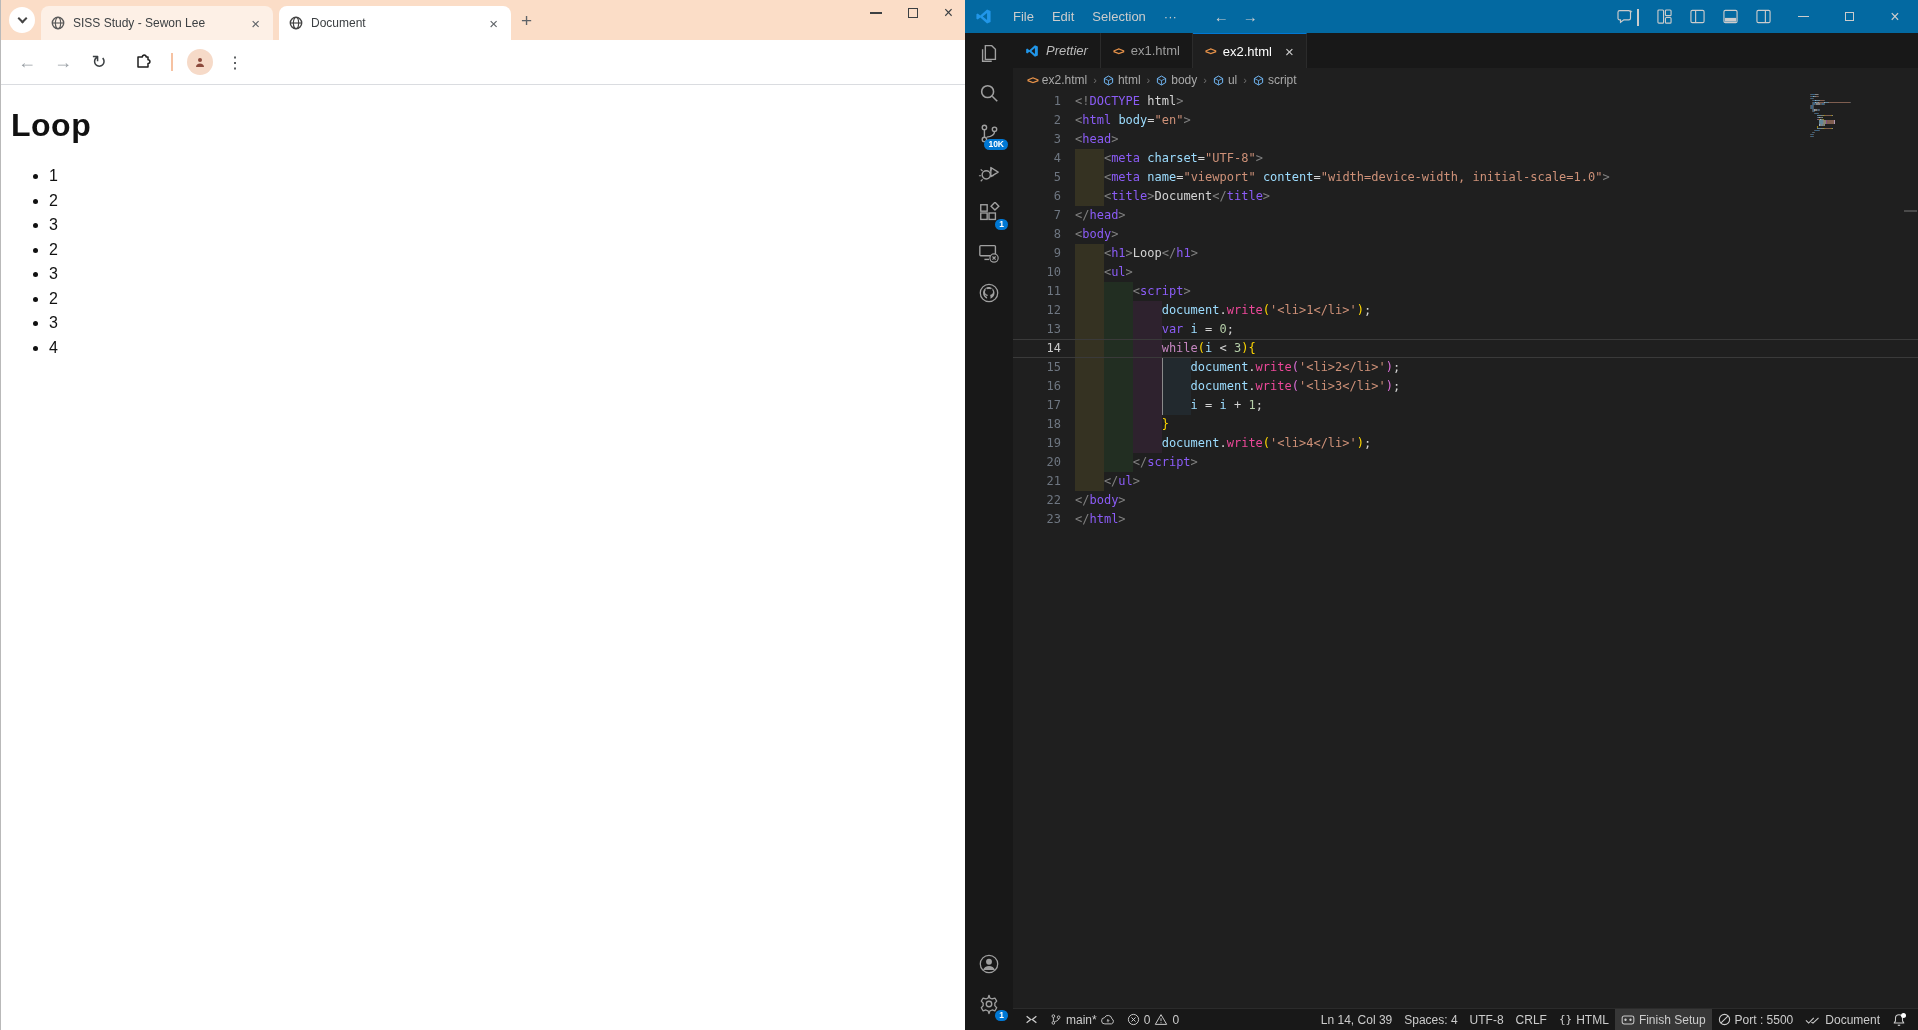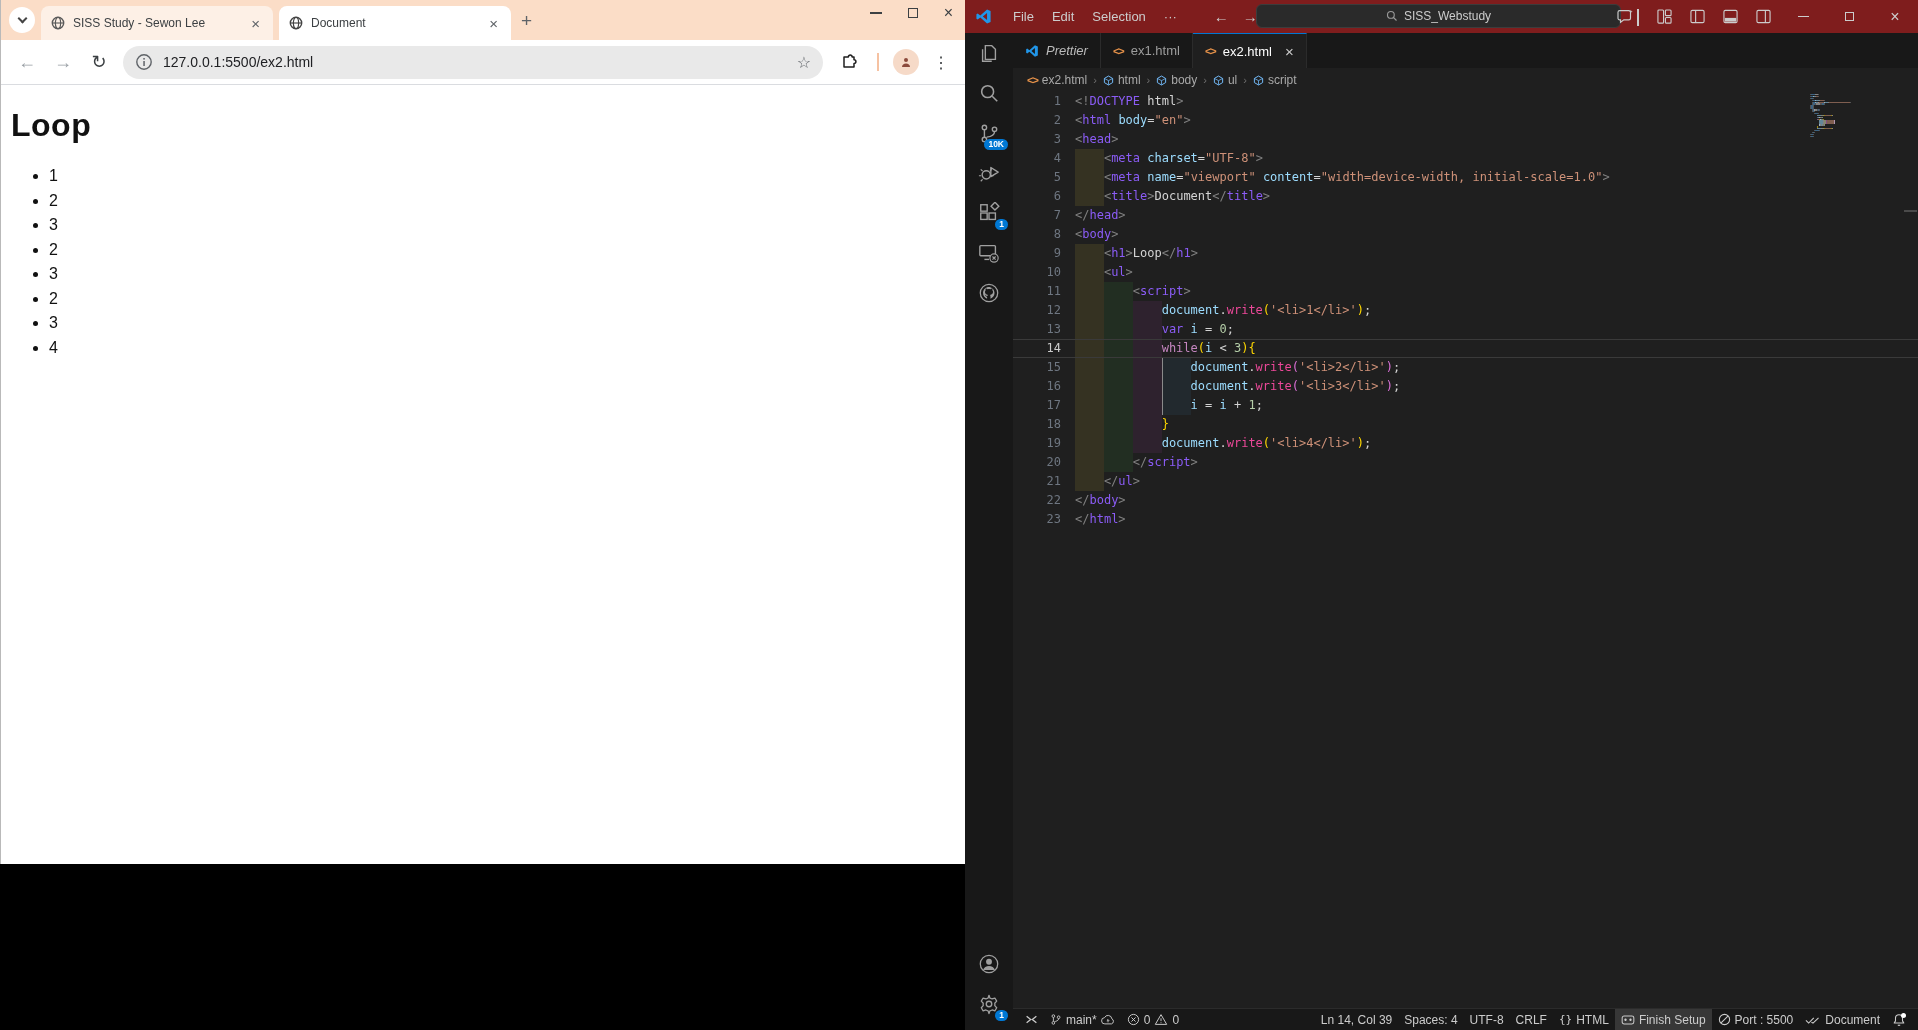--- a/index.html
+++ b/index.html
@@ -1,20 +1,20 @@
 <!DOCTYPE html>
 <html><head>
 <meta charset="utf-8">
 <style>
   * { margin:0; padding:0; box-sizing:border-box; }
   html,body { background:#000; }
   .screen { width:1918px; height:1030px; display:flex; font-family:"Liberation Sans",sans-serif; overflow:hidden; }
 
   
-  .browser { width:965px; height:864px; display:flex; flex-direction:column; background:#fff; border-left:1px solid #b9b9b9; }
+  .browser { width:965px; height:1030px; display:flex; flex-direction:column; background:#fff; border-left:1px solid #b9b9b9; }
   .tabstrip { height:40px; background:#FBDDC7; display:flex; align-items:flex-end; position:relative; flex-shrink:0; }
   .tab-search-btn { width:26px; height:26px; border-radius:50%; background:#fff; margin:0 6px 7px 8px; display:flex; align-items:center; justify-content:center; cursor:pointer; }
   .chev-down { width:7px; height:7px; border-right:2px solid #454545; border-bottom:2px solid #454545; transform:rotate(45deg); margin-top:-3px; }
   .btab { height:34px; display:flex; align-items:center; padding:0 10px 0 10px; border-radius:8px 8px 0 0; width:232px; font-size:12px; color:#3c4043; }
   .btab.inactive { background:#FDF0E6; }
   .btab.active { background:#ffffff; }
   .btab .globe { margin-right:8px; flex-shrink:0; }
   .btab .tabtitle { white-space:nowrap; overflow:hidden; text-overflow:ellipsis; flex:1; }
   .tab-close { font-size:15px; color:#5f6368; margin-left:8px; line-height:1; cursor:pointer; padding:1px 3px; border-radius:50%; }
   .newtab-btn { font-size:19px; color:#5f6368; margin:0 0 8px 10px; cursor:pointer; }
@@ -33,21 +33,21 @@
   .tb-divider { width:2px; height:18px; background:#F6C2A2; margin:0 8px; }
   .avatar { width:26px; height:26px; border-radius:50%; background:#F6DAC8; display:flex; align-items:center; justify-content:center; margin:0 6px; }
   .kebab { font-size:16px; color:#3c4043; margin:0 8px; letter-spacing:0; }
   .bpage { flex:1; background:#fff; overflow:hidden; }
   .bpage h1 { font-size:32px; font-weight:bold; color:#111; margin:22px 0 20px 10px; letter-spacing:0.5px; }
   .bpage ul { margin:18px 0 0 0; padding-left:48px; }
   .bpage li { font-size:16px; color:#111; line-height:24.5px; font-family:"Liberation Sans",sans-serif; }
 
   
   .vscode { width:953px; height:1030px; display:flex; flex-direction:column; background:#1F1F1F; color:#CCCCCC; }
-  .titlebar { height:33px; background:#7f1d1d; display:flex; align-items:center; flex-shrink:0; position:relative; font-size:13px; }
+  .titlebar { height:33px; background:#0369a1; display:flex; align-items:center; flex-shrink:0; position:relative; font-size:13px; }
   .vslogo { margin:0 12px 0 10px; }
   .menu-item { padding:0 9px; color:#cccccc; cursor:pointer; }
   .nav-arrows { display:flex; gap:14px; margin-left:28px; color:#cfcfcf; font-size:15px; }
   .cmd-center { position:absolute; left:291px; width:365px; height:24px; top:4px; background:#2A2A2A; border:1px solid #3C3C3C; border-radius:6px; display:flex; align-items:center; justify-content:center; gap:6px; font-size:12px; color:#cccccc; }
   .tb-right { position:absolute; right:0; top:0; height:33px; display:flex; align-items:center; }
   .tb-icon { margin:0 9px; display:flex; align-items:center; color:#cccccc; }
   .vwin { width:46px; height:33px; display:flex; align-items:center; justify-content:center; color:#cccccc; }
   .vwin .wmin { width:11px; height:1px; background:#ccc; }
   .vwin .wmax { width:9px; height:9px; border:1px solid #ccc; }
   .vwin .wclose { font-size:16px; }
@@ -127,31 +127,20 @@
       <div class="bwin-controls">
         <span class="wmin"></span>
         <span class="wmax"></span>
         <span class="wclose">×</span>
       </div>
     </div>
     <div class="btoolbar">
       <span class="navbtn">←</span>
       <span class="navbtn">→</span>
       <span class="navbtn dark">↻</span>
-      <div class="omnibox">
-        <span class="omni-info">
-          <svg width="18" height="18" viewBox="0 0 18 18">
-              <circle cx="9" cy="9" r="7.2" fill="none" stroke="#5f6368" stroke-width="1.4"></circle>
-              <rect x="8.3" y="8" width="1.5" height="5" fill="#5f6368"></rect>
-              <rect x="8.3" y="5" width="1.5" height="1.6" fill="#5f6368"></rect>
-            </svg>
-        </span>
-        <span class="urltext">127.0.0.1:5500/ex2.html</span>
-        <span class="star">☆</span>
-      </div>
       <span class="ext-puzzle">
         <svg width="20" height="20" viewBox="0 0 24 24">
             <path d="M9 6h2.2a2.3 2.3 0 1 1 4.6 0H18v3.2a2.3 2.3 0 1 1 0 4.6V18H6V6h3z" fill="none" stroke="#1f1f1f" stroke-width="1.8" stroke-linejoin="round"></path>
           </svg>
       </span>
       <div class="tb-divider"></div>
       <div class="avatar">
         <svg width="12" height="12" viewBox="0 0 12 12">
             <circle cx="6" cy="4" r="2" fill="#8c4a3c"></circle>
             <path d="M2 11c0-2.2 1.8-3.6 4-3.6s4 1.4 4 3.6z" fill="#8c4a3c"></path>
@@ -182,27 +171,20 @@
           </svg>
       </span>
       <span class="menu-item">File</span>
       <span class="menu-item">Edit</span>
       <span class="menu-item">Selection</span>
       <span class="menu-item">···</span>
       <span class="nav-arrows">
         <span>←</span>
         <span>→</span>
       </span>
-      <div class="cmd-center">
-        <svg width="12" height="12" viewBox="0 0 16 16">
-            <circle cx="6.5" cy="6.5" r="4.5" fill="none" stroke="#9a9a9a" stroke-width="1.5"></circle>
-            <line x1="10" y1="10" x2="14" y2="14" stroke="#9a9a9a" stroke-width="1.5"></line>
-          </svg>
-        <span>SISS_Webstudy</span>
-      </div>
       <div class="tb-right">
         <span class="tb-icon">
           <svg width="17" height="15" viewBox="0 0 20 18">
               <path d="M3 2h11a2 2 0 0 1 2 2v7a2 2 0 0 1-2 2H8l-4 3v-3H3a2 2 0 0 1-2-2V4a2 2 0 0 1 2-2z" fill="none" stroke="#cccccc" stroke-width="1.4"></path>
               <path d="M16.5 1l.6 1.6L18.7 3l-1.6.6-.6 1.6-.6-1.6L14.3 3l1.6-.4z" fill="#cccccc"></path>
             </svg>
           <span style="margin-left:3px;"><span class="chev-down" style="border-color:#cccccc;width:5px;height:5px;"></span></span>
         </span>
         <span class="tb-icon">
           <svg width="15" height="15" viewBox="0 0 16 16">

